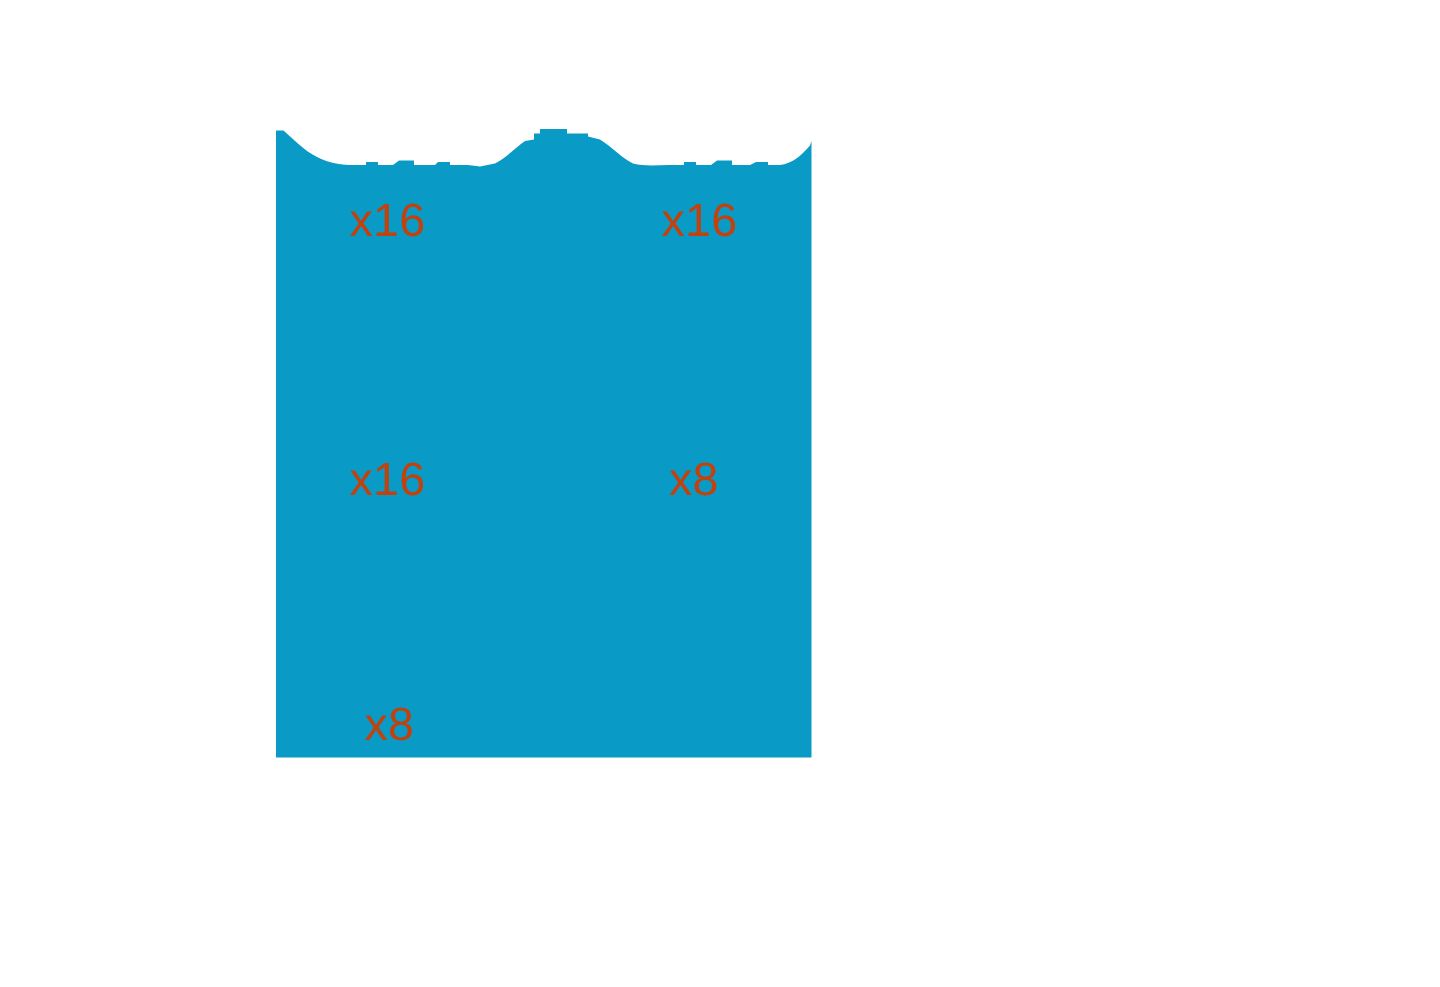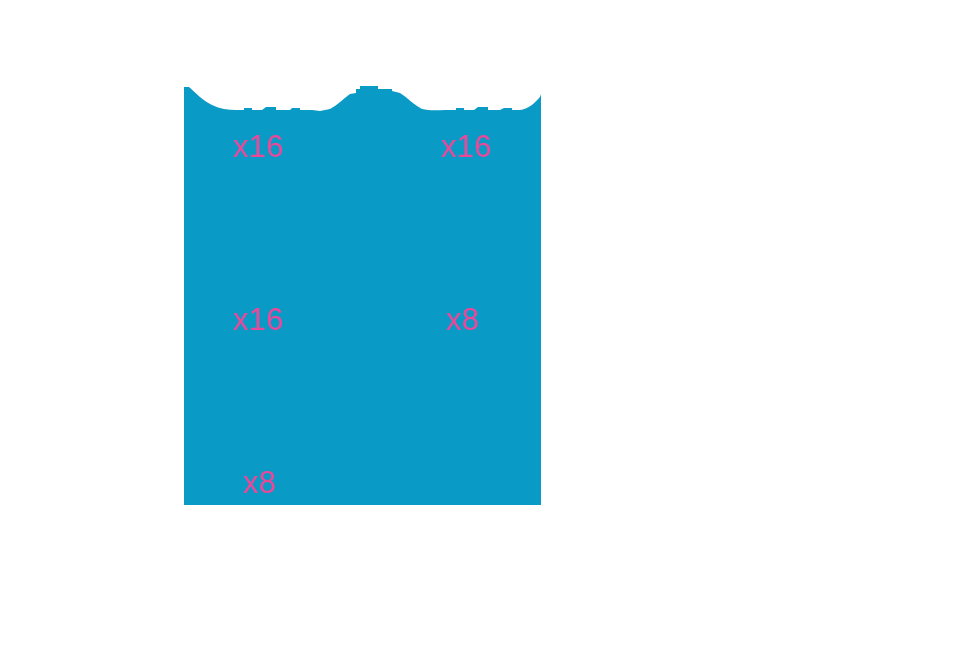--- a/index.html
+++ b/index.html
@@ -20,21 +20,21 @@
   }
   #shape-layer {
     position: absolute;
     left: 0;
     top: 0;
     width: 960px;
     height: 658px;
   }
   .region-label {
     position: absolute;
-    color: #ec4899;
+    color: #c2410c;
     font-family: "Liberation Sans", sans-serif;
     font-size: 31px;
     font-weight: 400;
     line-height: 1;
     letter-spacing: 0.2px;
     white-space: nowrap;
     -webkit-font-smoothing: antialiased;
   }
 </style>
 </head>

